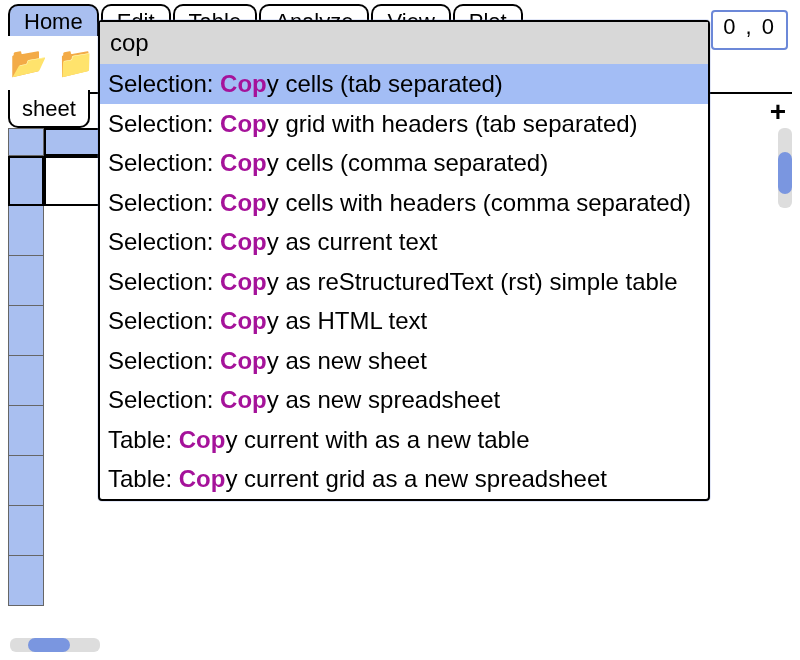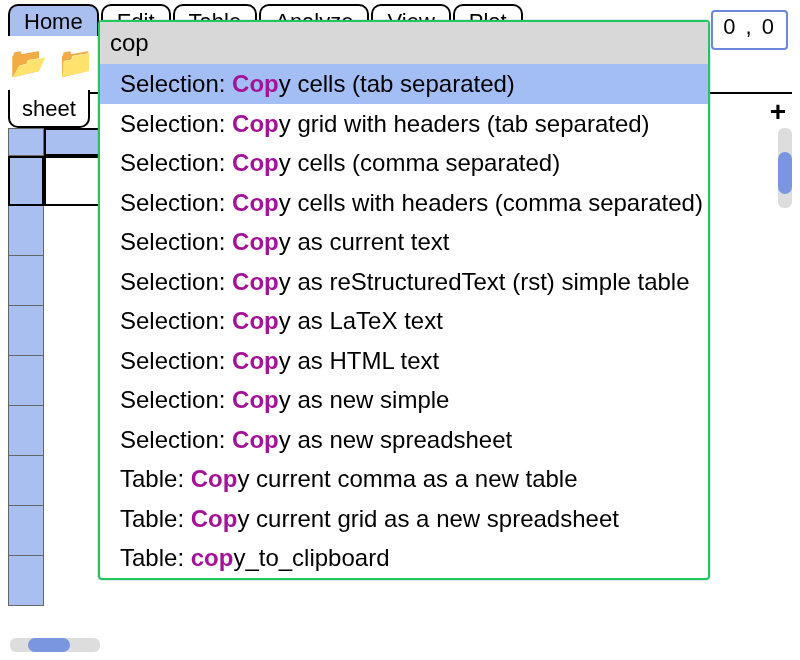--- a/index.html
+++ b/index.html
@@ -158,42 +158,42 @@
     width:14px; height: 42px;
     background:#7a96e0;
     border-radius:7px;
   }
 
   
   .palette {
     position: absolute;
     top: 20px; left: 98px;
     width: 612px;
-    border: 2px solid #22c55e;
+    border: 2px solid #000000;
     border-radius: 4px;
     background: #fff;
     box-shadow: 0 0 0 1px rgba(108,136,216,.2);
     z-index: 50;
   }
   .palette-input {
     width: 100%;
     height: 42px;
     padding: 4px 10px;
     font-size: 24px;
     background: #d8d8d8;
     border: none;
     outline: none;
     font-family: inherit;
   }
   .palette-list {
     max-height: 580px;
     overflow: hidden;
   }
   .palette-item {
-    padding: 2px 8px 2px 20px;
+    padding: 2px 8px 2px 8px;
     font-size: 24px;
     line-height: 1.48;
     white-space: nowrap;
     overflow: hidden;
     cursor: default;
     color: #000;
   }
   .palette-item.hl {
     background: #a3bdf5;
   }
@@ -267,21 +267,19 @@
 
 <div class="palette">
   <input class="palette-input" value="cop" style="">
   <div class="palette-list" id="palette-list">
       <div class="palette-item hl"><span>Selection: </span><span class="match">Cop</span><span>y cells (tab separated)</span></div>
       <div class="palette-item"><span>Selection: </span><span class="match">Cop</span><span>y grid with headers (tab separated)</span></div>
       <div class="palette-item"><span>Selection: </span><span class="match">Cop</span><span>y cells (comma separated)</span></div>
       <div class="palette-item"><span>Selection: </span><span class="match">Cop</span><span>y cells with headers (comma separated)</span></div>
       <div class="palette-item"><span>Selection: </span><span class="match">Cop</span><span>y as current text</span></div>
       <div class="palette-item"><span>Selection: </span><span class="match">Cop</span><span>y as reStructuredText (rst) simple table</span></div>
-      <div class="palette-item"><span>Selection: </span><span class="match">Cop</span><span>y as LaTeX text</span></div>
       <div class="palette-item"><span>Selection: </span><span class="match">Cop</span><span>y as HTML text</span></div>
-      <div class="palette-item"><span>Selection: </span><span class="match">Cop</span><span>y as new simple</span></div>
+      <div class="palette-item"><span>Selection: </span><span class="match">Cop</span><span>y as new sheet</span></div>
       <div class="palette-item"><span>Selection: </span><span class="match">Cop</span><span>y as new spreadsheet</span></div>
-      <div class="palette-item"><span>Table: </span><span class="match">Cop</span><span>y current comma as a new table</span></div>
+      <div class="palette-item"><span>Table: </span><span class="match">Cop</span><span>y current with as a new table</span></div>
       <div class="palette-item"><span>Table: </span><span class="match">Cop</span><span>y current grid as a new spreadsheet</span></div>
-      <div class="palette-item"><span>Table: </span><span class="match-lower">cop</span><span>y_to_clipboard</span></div>
     </div>
 </div>
 
 </body></html>

